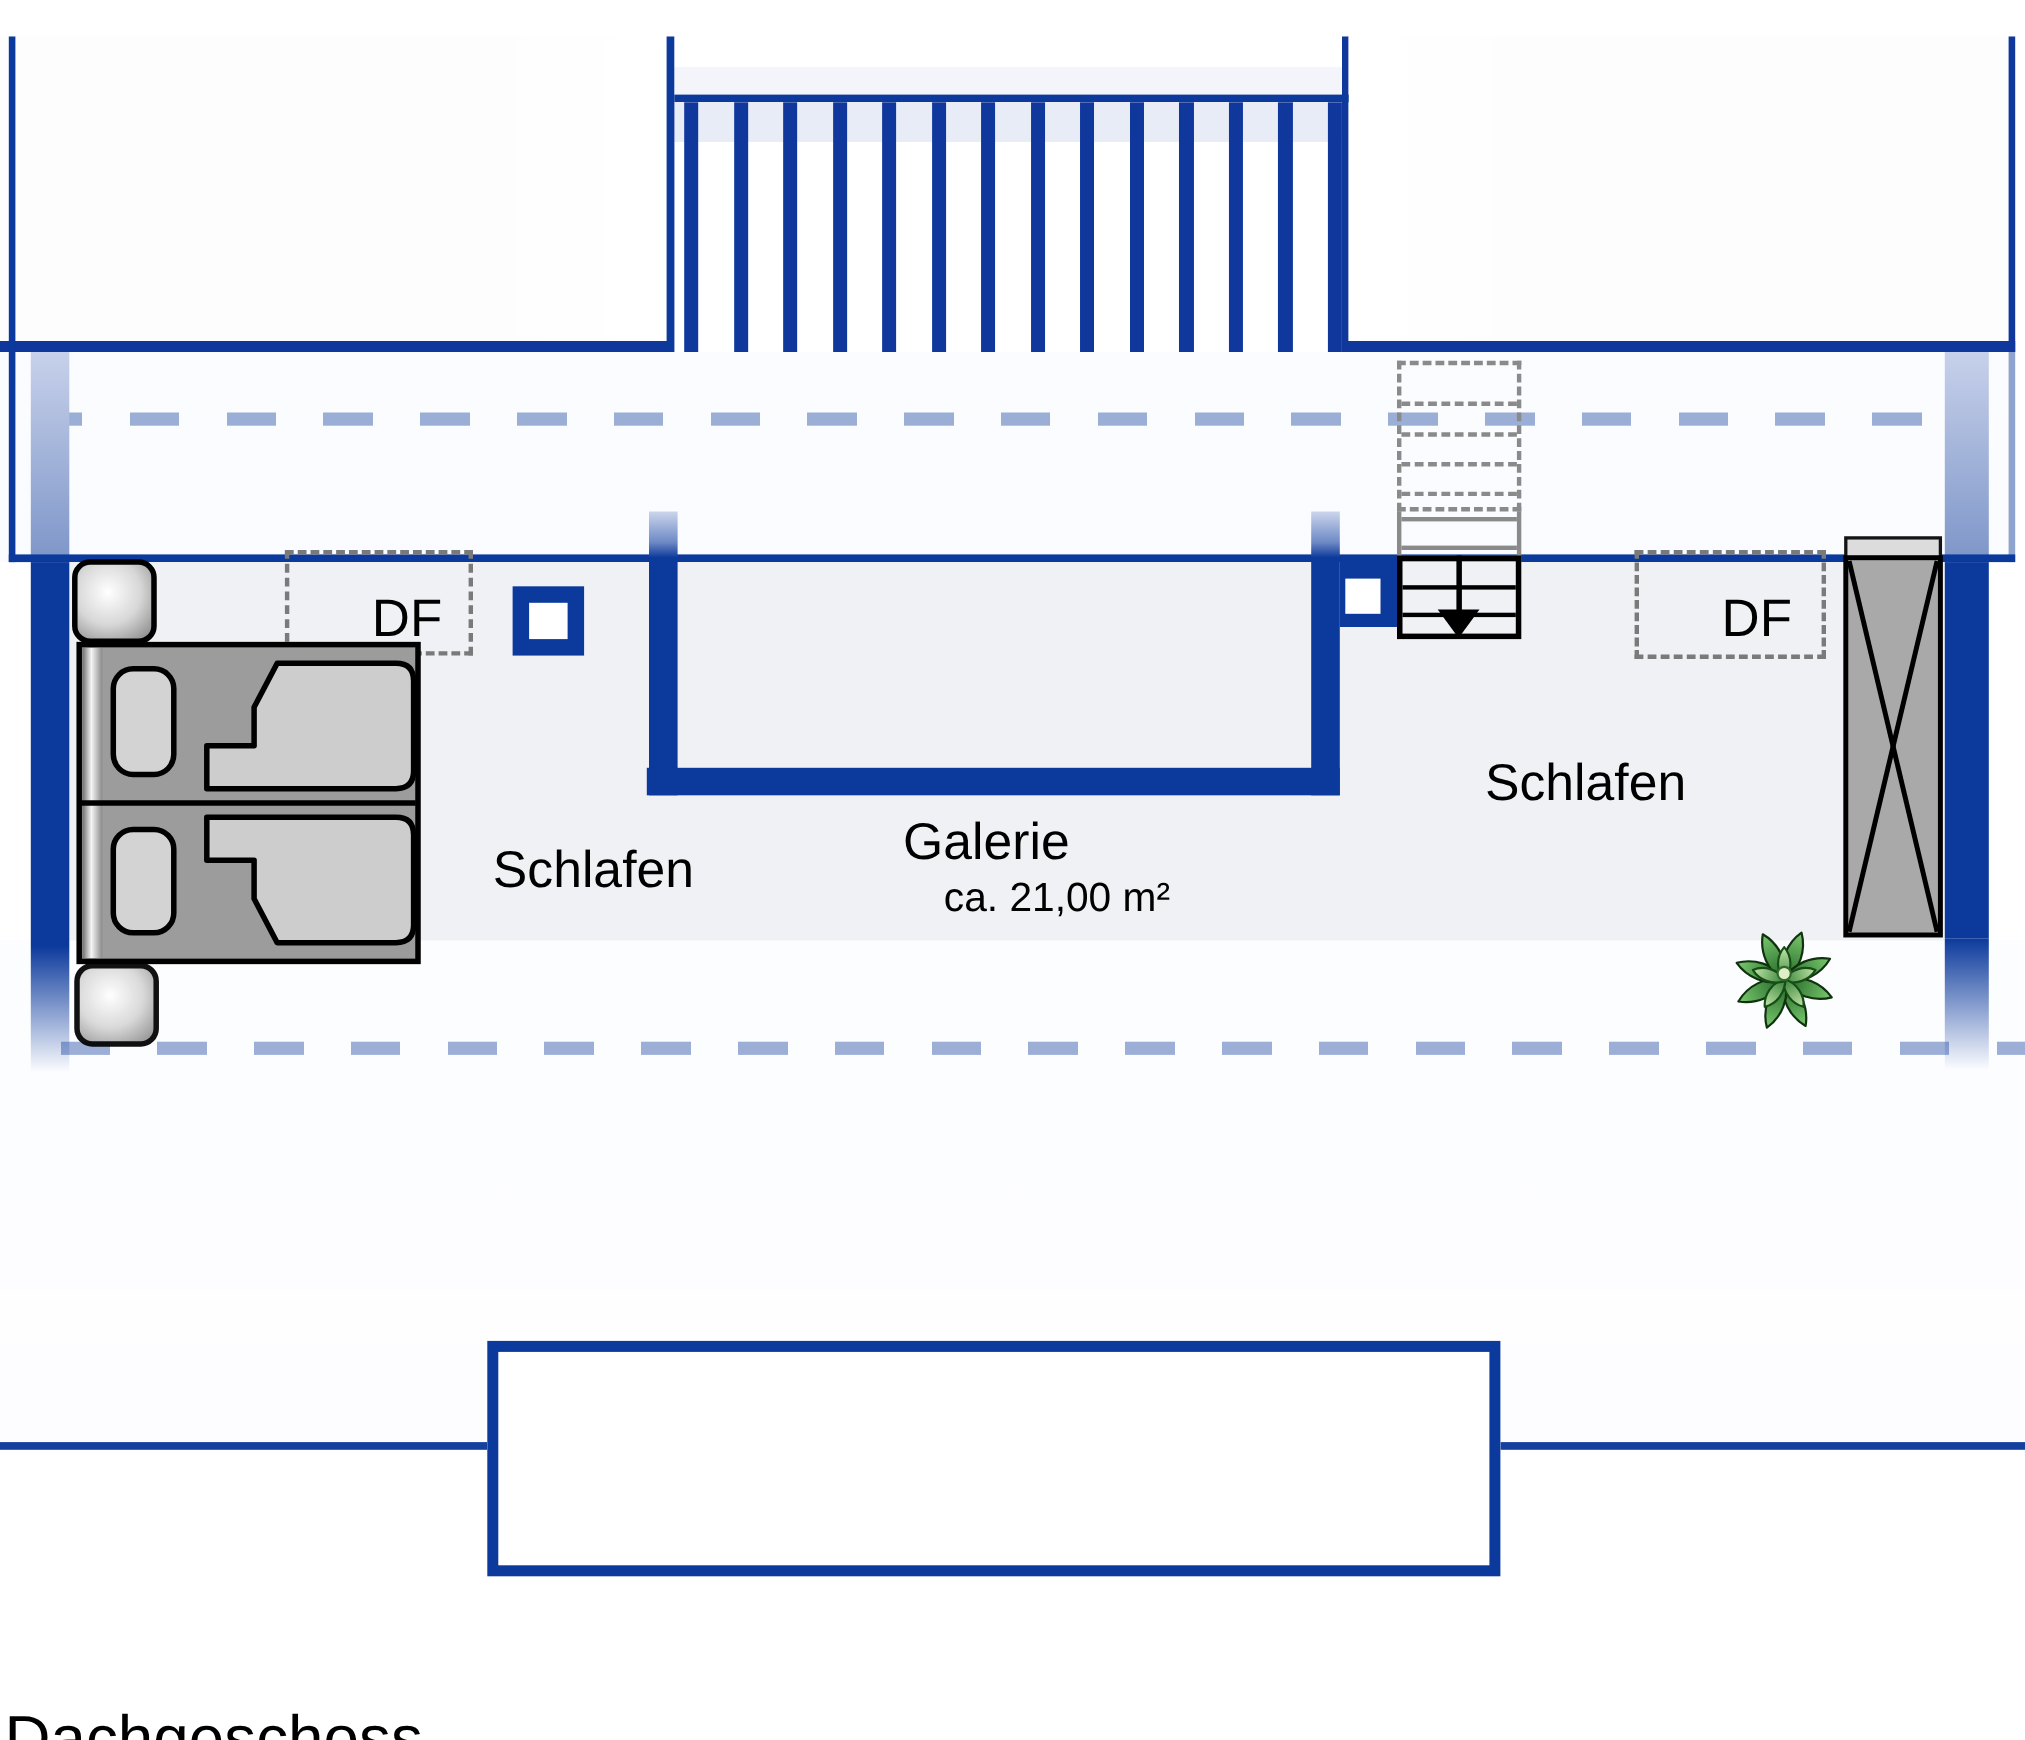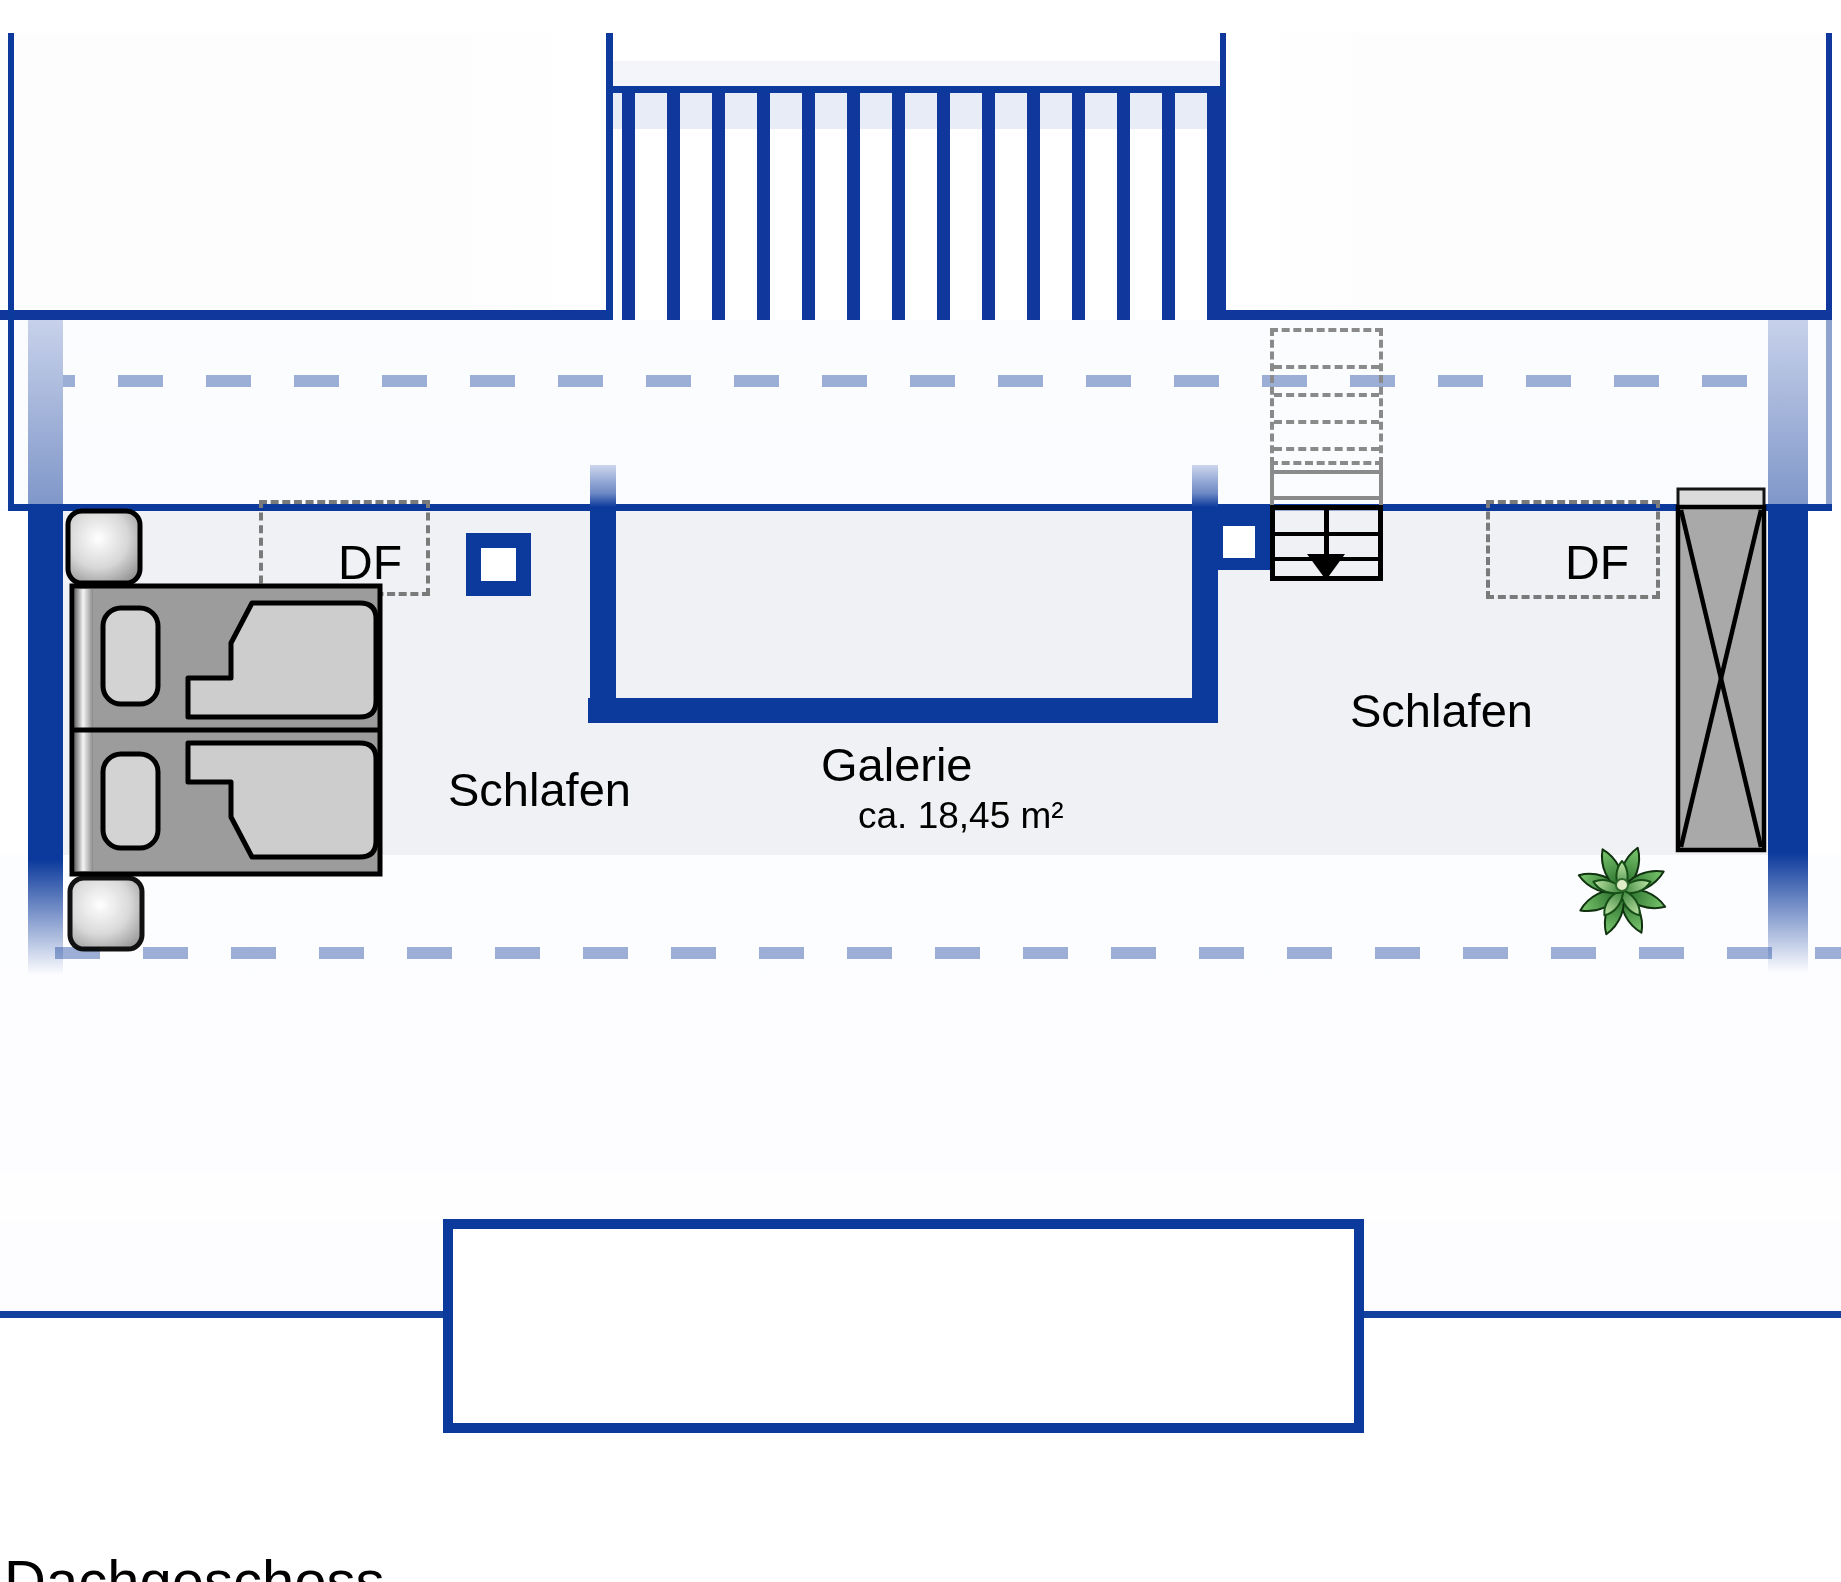--- a/index.html
+++ b/index.html
@@ -216,18 +216,18 @@
         <path transform="rotate(144)" d="M0,2 C-8,-9 -7,-22 0,-30 C7,-22 8,-9 0,2 Z" fill="url(#gradLeafB)"></path>
         <path transform="rotate(216)" d="M0,2 C-8,-9 -7,-22 0,-30 C7,-22 8,-9 0,2 Z" fill="url(#gradLeafB)"></path>
         <path transform="rotate(288)" d="M0,2 C-8,-9 -7,-22 0,-30 C7,-22 8,-9 0,2 Z" fill="url(#gradLeafB)"></path>
       </g>
       <circle cx="0" cy="-6" r="6" fill="#dfeec9" stroke="#2f6b2c" stroke-width="2"></circle>
     </g>
   </svg>
 
   <span class="abs room-label" style="left:448px;top:733px;">Schlafen</span>
   <span class="abs room-label" style="left:821px;top:708px;">Galerie</span>
-  <span class="abs area-label" style="left:858px;top:764px;">ca. 18,45 m²</span>
+  <span class="abs area-label" style="left:858px;top:764px;">ca. 21,00 m²</span>
   <span class="abs room-label" style="left:1350px;top:654px;">Schlafen</span>
 
   <span class="abs title-label" style="left:4px;top:1519px;">Dachgeschoss</span>
 
 </div>
 
 </body></html>

